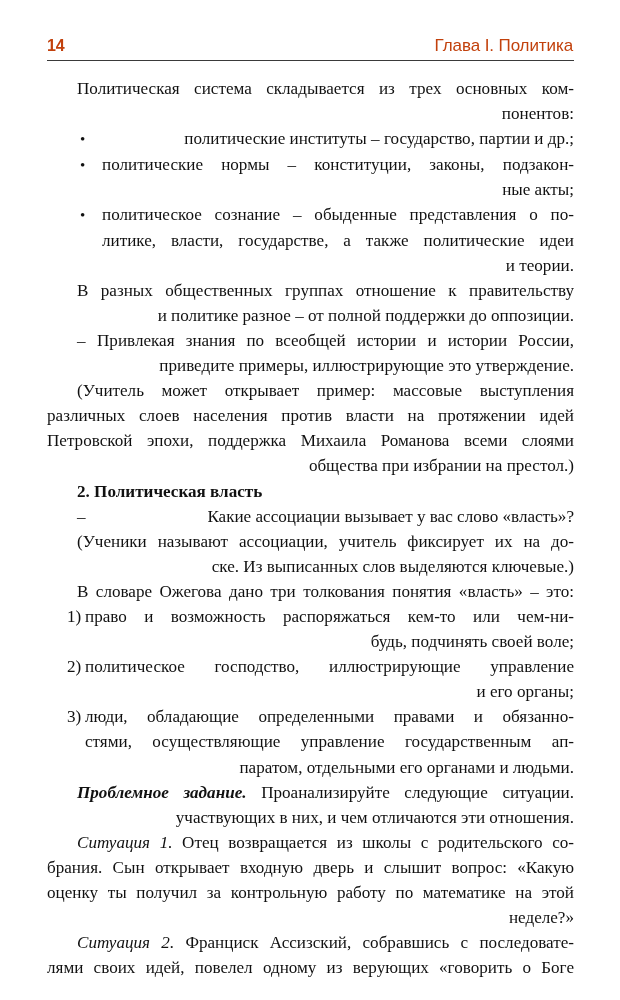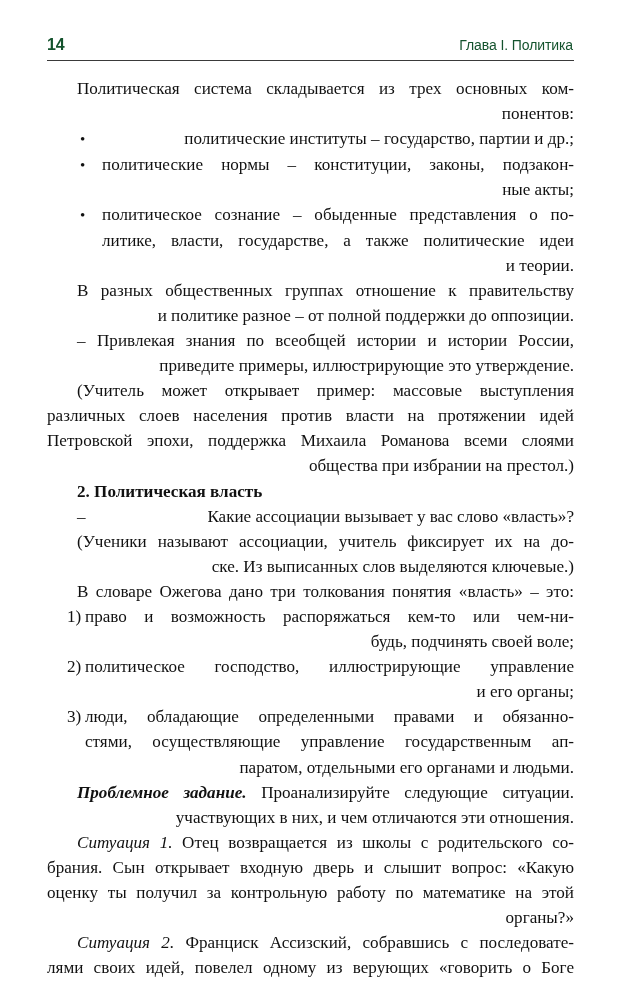--- a/index.html
+++ b/index.html
@@ -29,30 +29,30 @@
   .runhead {
     position: absolute;
     left: 47px;
     top: 36px;
     width: 526px;
     display: flex;
     align-items: baseline;
     justify-content: space-between;
     font-family: "Liberation Sans", "DejaVu Sans", sans-serif;
     font-size: 15.5px;
-    color: #14532d;
+    color: #c2410c;
     letter-spacing: -0.1px;
   }
   .runhead .folio {
     font-weight: 700;
     font-size: 16px;
   }
   .runhead .chapter {
     font-weight: 400;
-    font-size: 14px;
+    font-size: 17px;
   }
   .rule {
     position: absolute;
     left: 47px;
     top: 60px;
     width: 527px;
     height: 1.4px;
     background: #3a3a3a;
   }
 
@@ -255,21 +255,21 @@
 
     <p class="para">
       <span class="ln just pad-first"><span class="bi">Проблемное задание.</span><span> Проанализируйте следующие ситуации.</span></span>
       <span class="ln">участвующих в них, и чем отличаются эти отношения.</span>
     </p>
 
     <p class="para">
       <span class="ln just pad-first"><span class="i">Ситуация 1.</span><span> Отец возвращается из школы с родительского со-</span></span>
       <span class="ln just">брания. Сын открывает входную дверь и слышит вопрос: «Какую</span>
       <span class="ln just">оценку ты получил за контрольную работу по математике на этой</span>
-      <span class="ln">органы?»</span>
+      <span class="ln">неделе?»</span>
     </p>
 
     <p class="para">
       <span class="ln just pad-first"><span class="i">Ситуация 2.</span><span> Франциск Ассизский, собравшись с последовате-</span></span>
       <span class="ln just">лями своих идей, повелел одному из верующих «говорить о Боге</span>
 
     </p>
 
   </div>
 </div>

